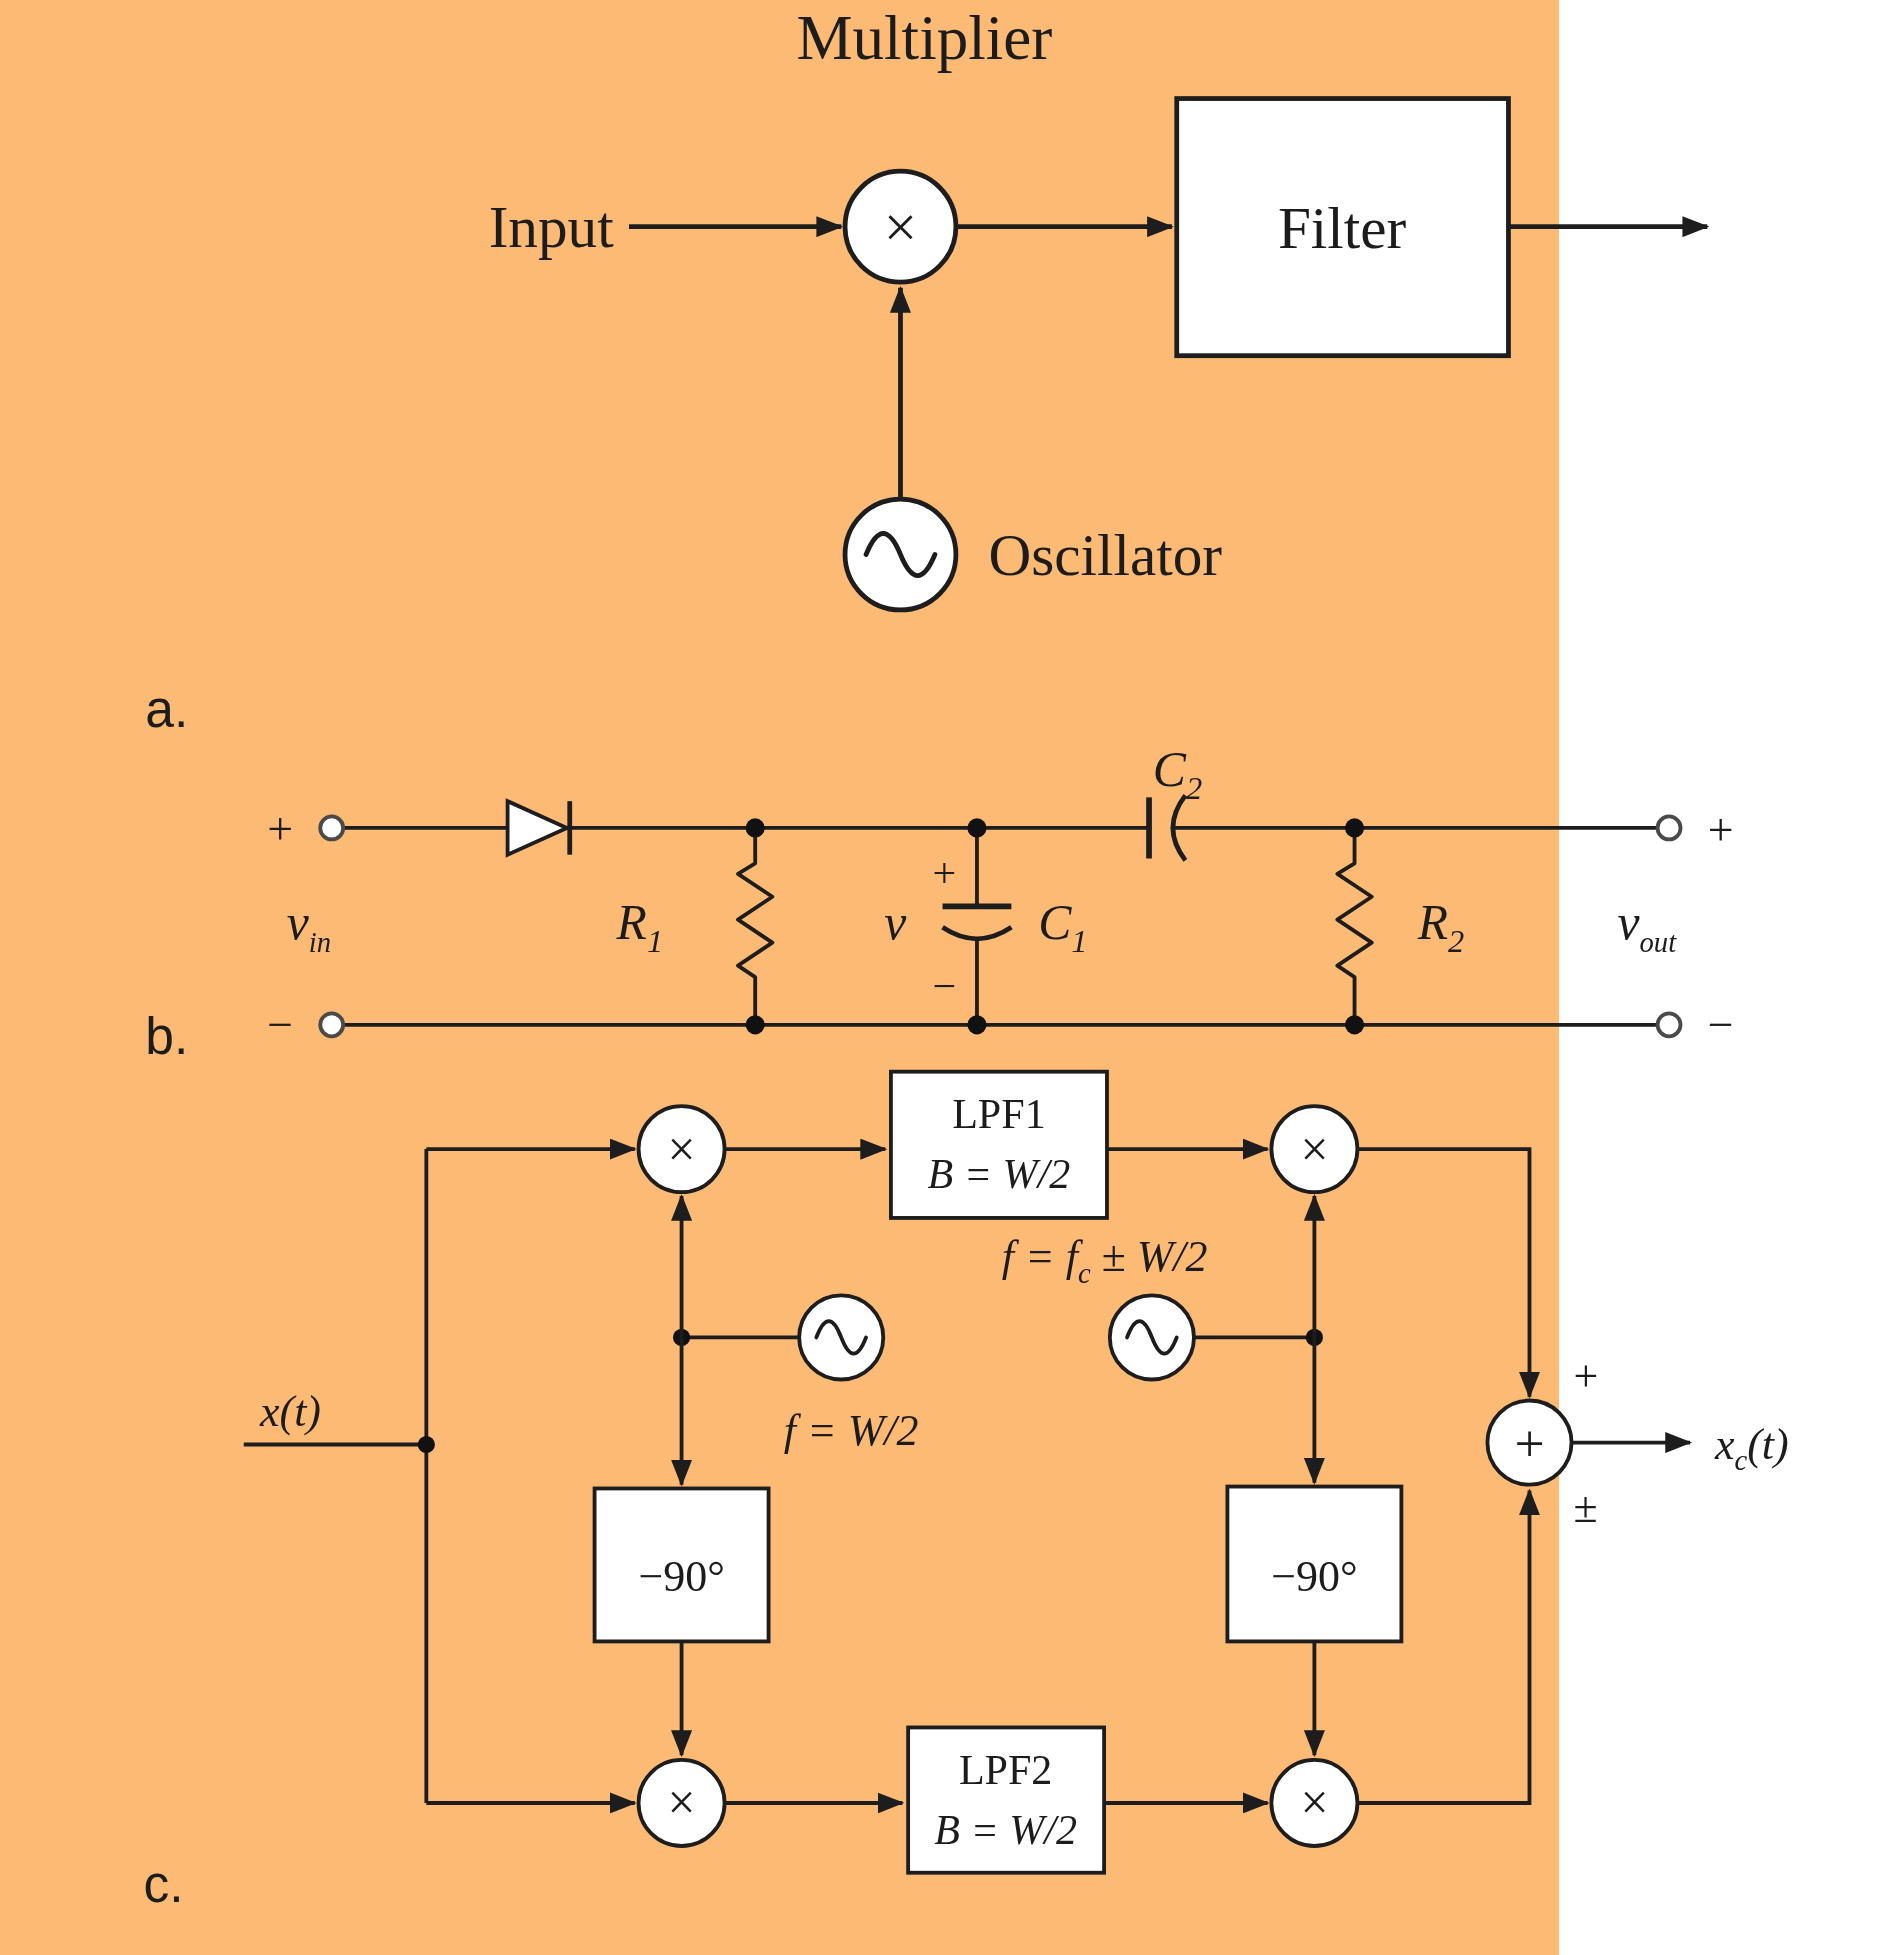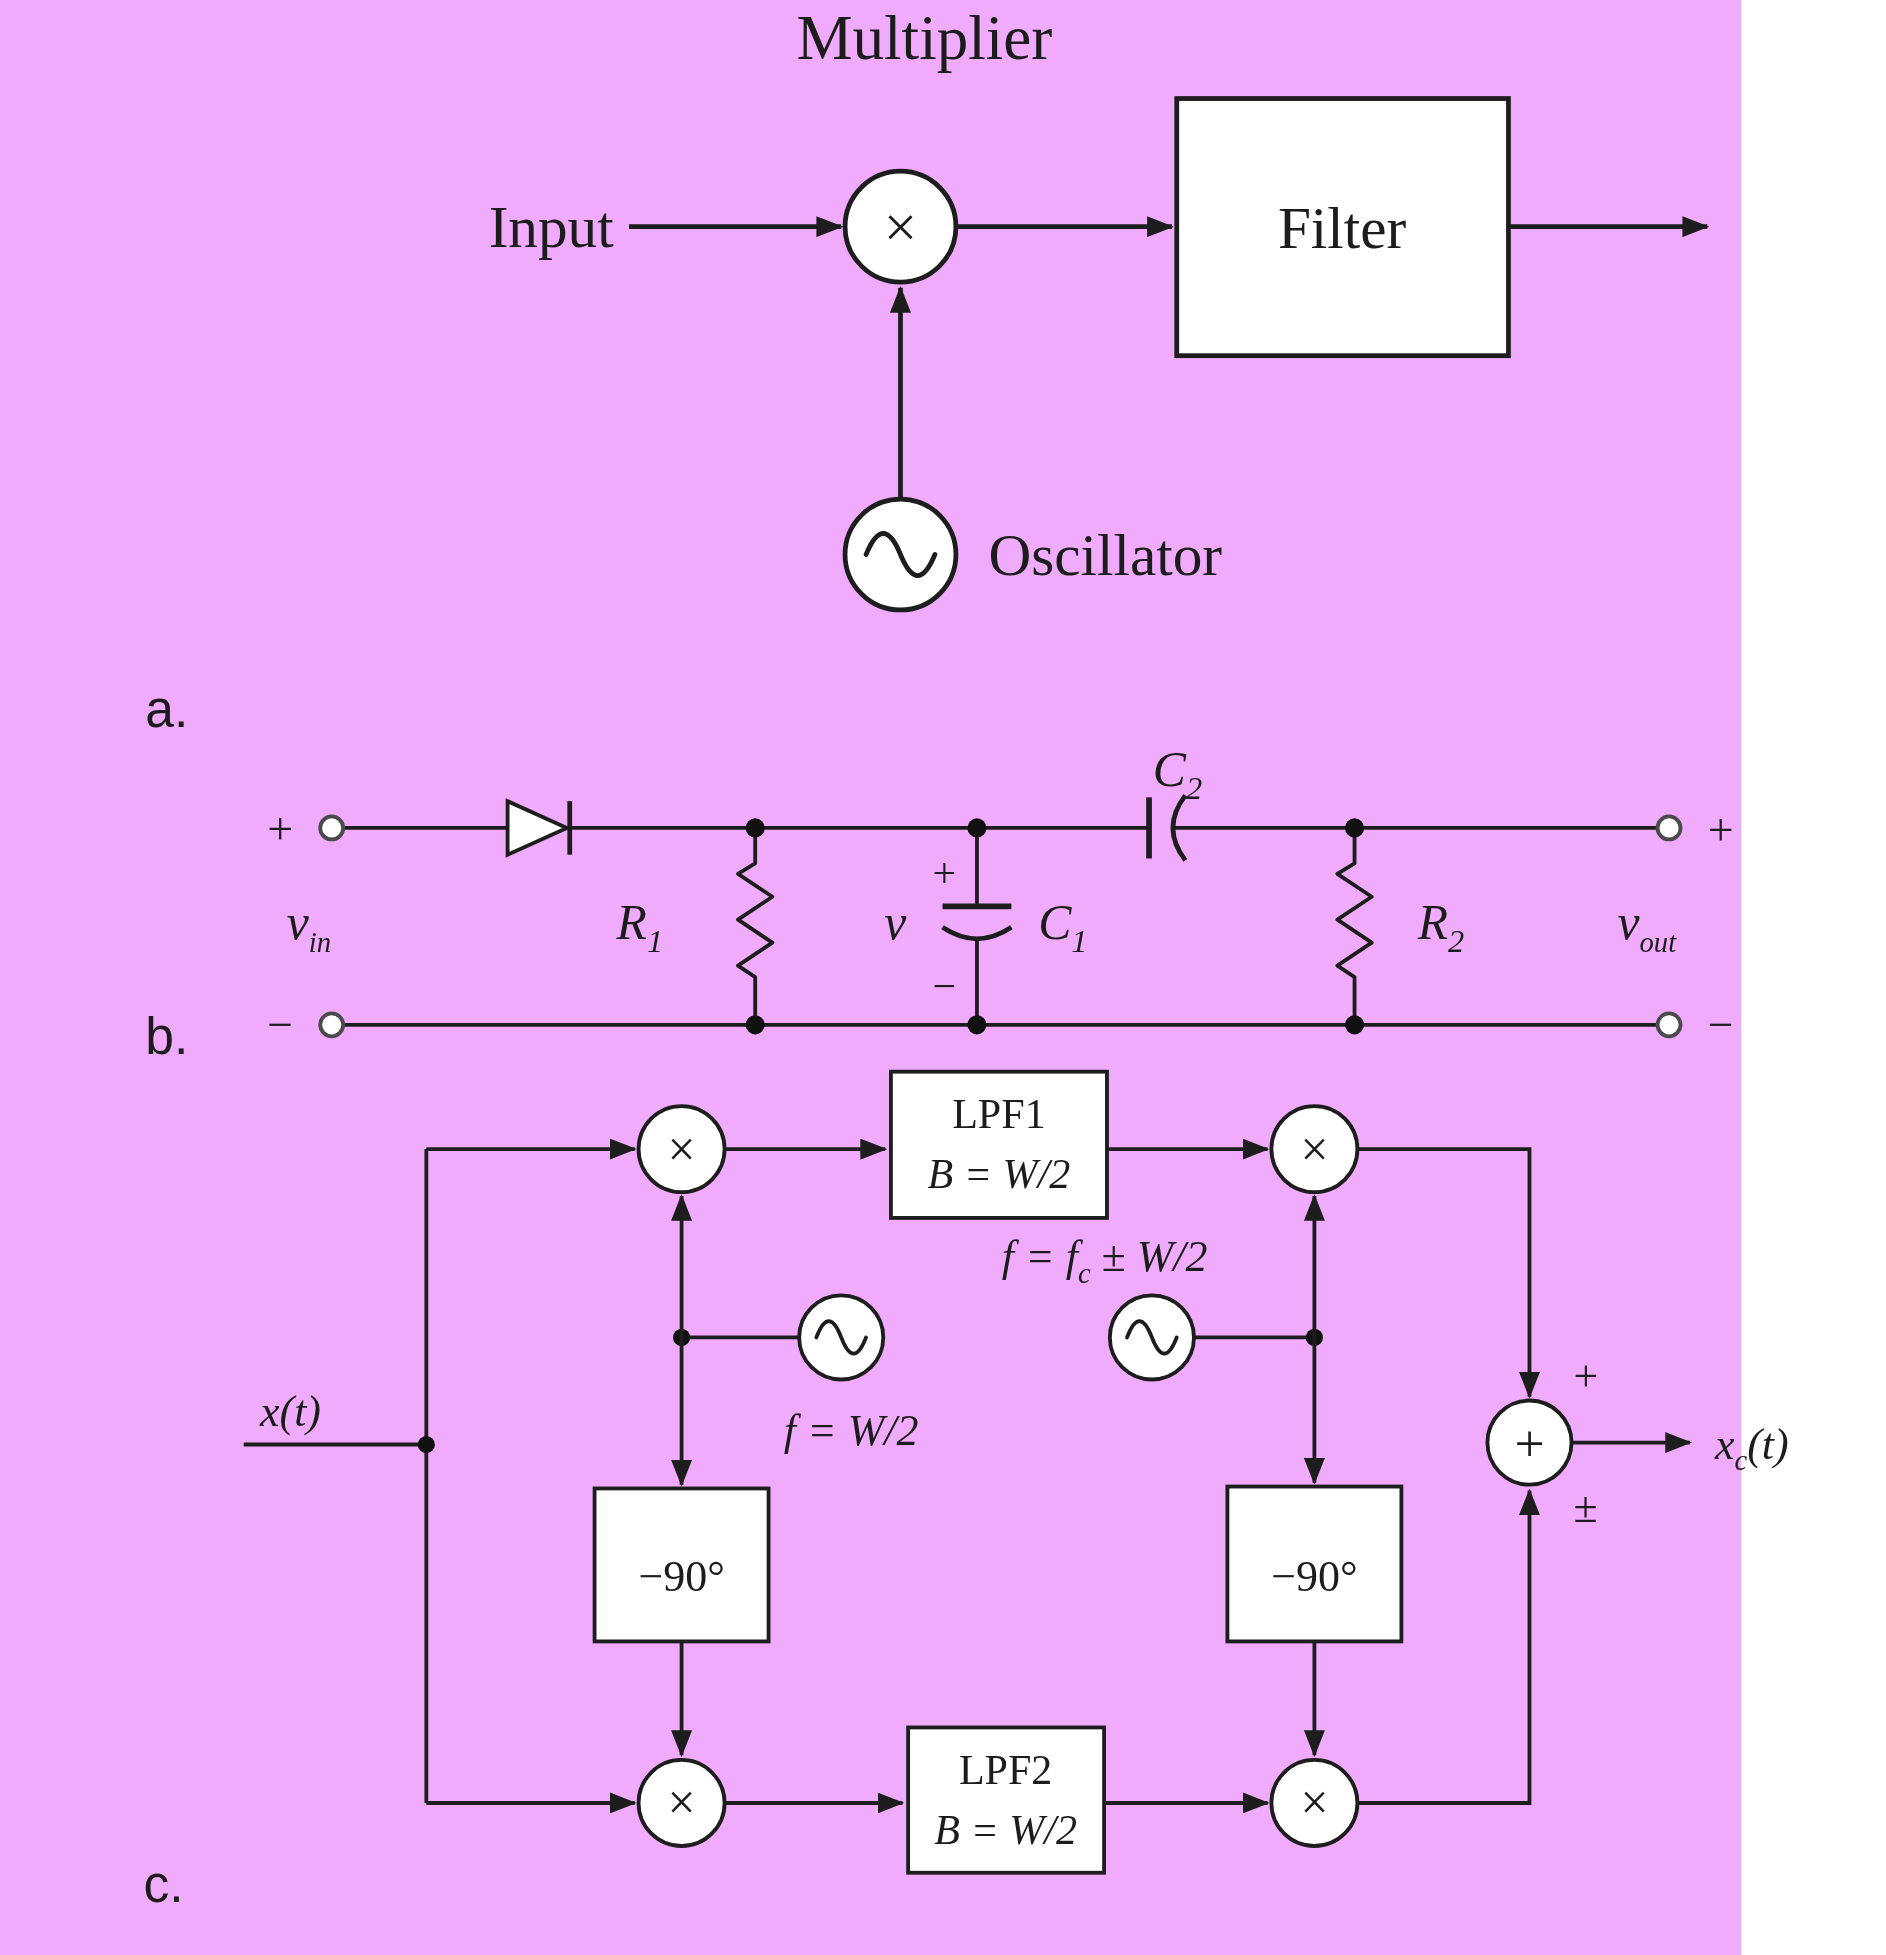--- a/index.html
+++ b/index.html
@@ -1,17 +1,17 @@
 <!DOCTYPE html>
 <html><head>
 <meta charset="utf-8">
 <style>
   html,body{margin:0;padding:0;background:#ffffff;}
   body{width:1887px;height:1956px;overflow:hidden;}
-  .figure{position:relative;width:1741px;height:1956px;background:#f0abfc;text-decoration:underline;}
+  .figure{position:relative;width:1559px;height:1956px;background:#fdba74;text-decoration:underline;}
   svg{display:block;filter:blur(0.6px);}
   .wire{stroke:#1d1d1d;stroke-width:4;fill:none;stroke-linecap:butt;}
   .wireA{stroke:#1d1d1d;stroke-width:5;fill:none;}
   .node-circle{fill:#ffffff;stroke:#1d1d1d;stroke-width:5;}
   .node-circleC{fill:#ffffff;stroke:#1d1d1d;stroke-width:4;}
   .box{fill:#ffffff;stroke:#1d1d1d;stroke-width:5;}
   .boxC{fill:#ffffff;stroke:#1d1d1d;stroke-width:4;}
   .dot{fill:#111111;stroke:none;}
   .term{fill:#ffffff;stroke:#4a4a4a;stroke-width:4;}
   .plate{stroke:#1d1d1d;stroke-width:6;fill:none;}

